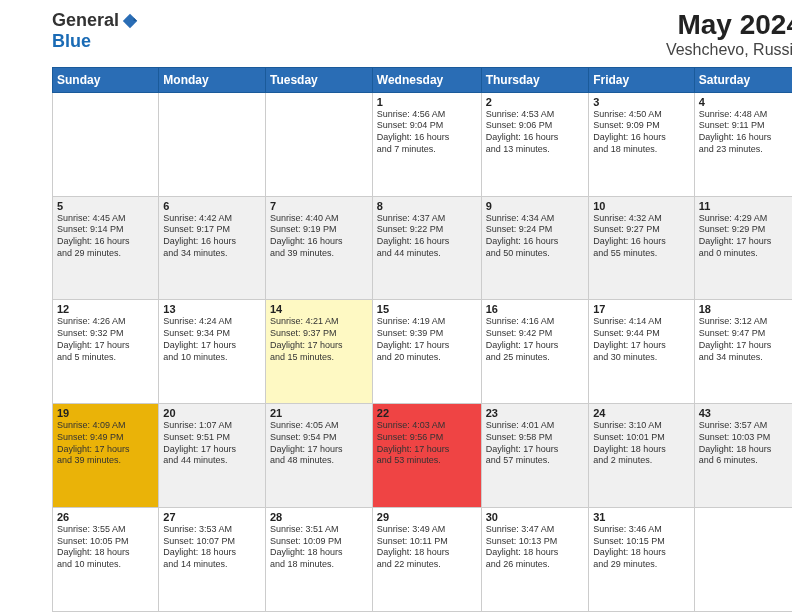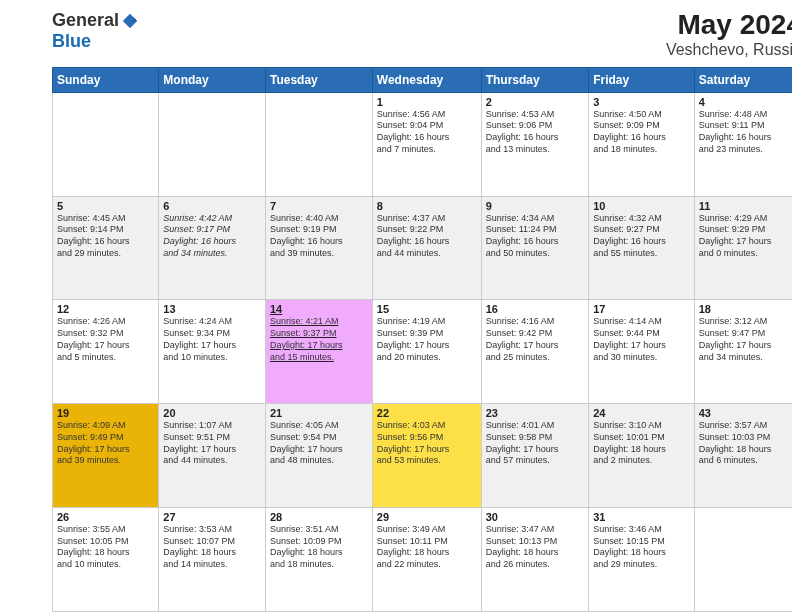--- a/index.html
+++ b/index.html
@@ -168,21 +168,21 @@
         <tr>
           <td style="background: rgb(240, 240, 240);">
             <div class="day-number">5</div>
             <div class="day-info" style="white-space: pre-line;">Sunrise: 4:45 AM
 Sunset: 9:14 PM
 Daylight: 16 hours
 and 29 minutes.</div>
           </td>
           <td style="background: rgb(240, 240, 240);">
             <div class="day-number">6</div>
-            <div class="day-info" style="white-space: pre-line; font-style: italic;">Sunrise: 4:42 AM
+            <div class="day-info" style="white-space: pre-line;">Sunrise: 4:42 AM
 Sunset: 9:17 PM
 Daylight: 16 hours
 and 34 minutes.</div>
           </td>
           <td style="background: rgb(240, 240, 240);">
             <div class="day-number">7</div>
             <div class="day-info" style="white-space: pre-line;">Sunrise: 4:40 AM
 Sunset: 9:19 PM
 Daylight: 16 hours
 and 39 minutes.</div>
@@ -190,21 +190,21 @@
           <td style="background: rgb(240, 240, 240);">
             <div class="day-number">8</div>
             <div class="day-info" style="white-space: pre-line;">Sunrise: 4:37 AM
 Sunset: 9:22 PM
 Daylight: 16 hours
 and 44 minutes.</div>
           </td>
           <td style="background: rgb(240, 240, 240);">
             <div class="day-number">9</div>
             <div class="day-info" style="white-space: pre-line;">Sunrise: 4:34 AM
-Sunset: 11:24 PM
+Sunset: 9:24 PM
 Daylight: 16 hours
 and 50 minutes.</div>
           </td>
           <td style="background: rgb(240, 240, 240);">
             <div class="day-number">10</div>
             <div class="day-info" style="white-space: pre-line;">Sunrise: 4:32 AM
 Sunset: 9:27 PM
 Daylight: 16 hours
 and 55 minutes.</div>
           </td>
@@ -224,21 +224,21 @@
 Daylight: 17 hours
 and 5 minutes.</div>
           </td>
           <td style="background: rgb(255, 255, 255);">
             <div class="day-number">13</div>
             <div class="day-info" style="white-space: pre-line;">Sunrise: 4:24 AM
 Sunset: 9:34 PM
 Daylight: 17 hours
 and 10 minutes.</div>
           </td>
-          <td style="background: #f0abfc; text-decoration: underline;">
+          <td style="background: #fef9c3;">
             <div class="day-number">14</div>
             <div class="day-info" style="white-space: pre-line;">Sunrise: 4:21 AM
 Sunset: 9:37 PM
 Daylight: 17 hours
 and 15 minutes.</div>
           </td>
           <td style="background: rgb(255, 255, 255);">
             <div class="day-number">15</div>
             <div class="day-info" style="white-space: pre-line;">Sunrise: 4:19 AM
 Sunset: 9:39 PM
@@ -282,21 +282,21 @@
 Daylight: 17 hours
 and 44 minutes.</div>
           </td>
           <td style="background: rgb(240, 240, 240);">
             <div class="day-number">21</div>
             <div class="day-info" style="white-space: pre-line;">Sunrise: 4:05 AM
 Sunset: 9:54 PM
 Daylight: 17 hours
 and 48 minutes.</div>
           </td>
-          <td style="background: #fde047;">
+          <td style="background: #ef4444;">
             <div class="day-number">22</div>
             <div class="day-info" style="white-space: pre-line;">Sunrise: 4:03 AM
 Sunset: 9:56 PM
 Daylight: 17 hours
 and 53 minutes.</div>
           </td>
           <td style="background: rgb(240, 240, 240);">
             <div class="day-number">23</div>
             <div class="day-info" style="white-space: pre-line;">Sunrise: 4:01 AM
 Sunset: 9:58 PM

